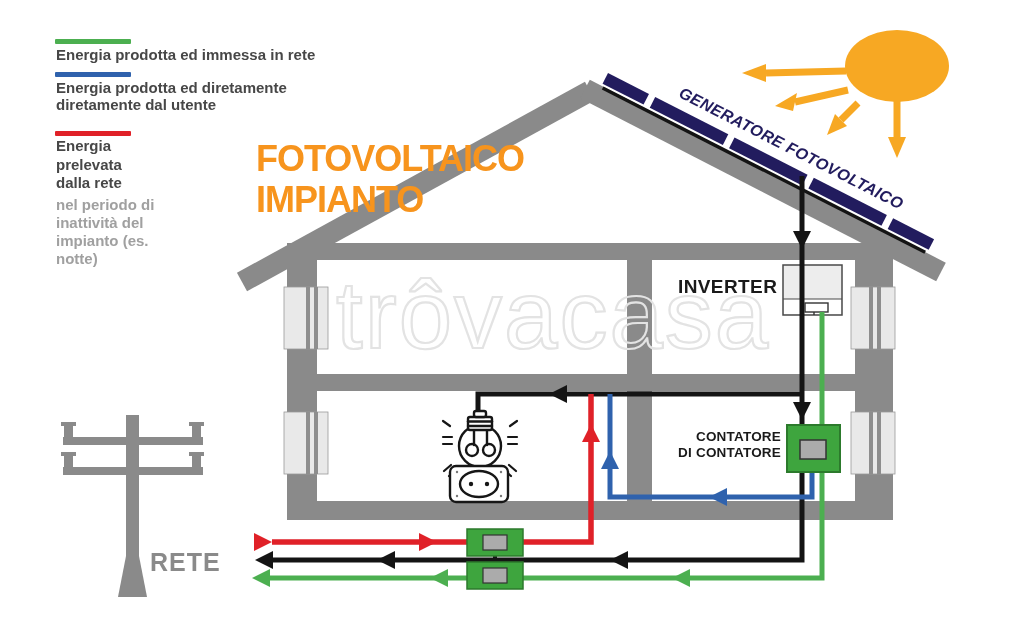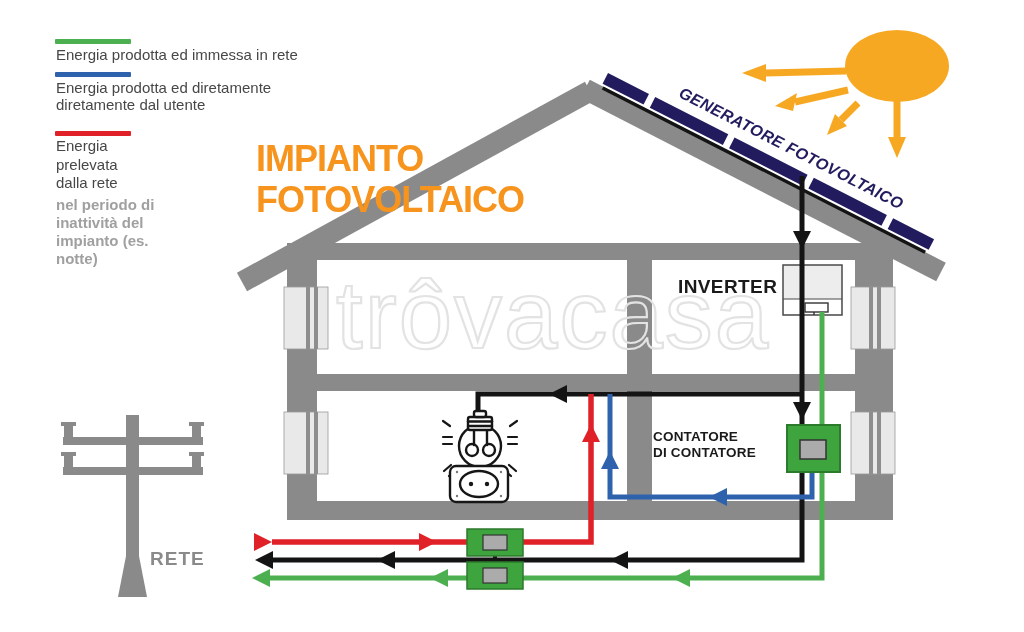--- a/index.html
+++ b/index.html
@@ -18,35 +18,35 @@
   .stroke-red{stroke:var(--red);}
   .fill-green{fill:var(--green);}
   .stroke-green{stroke:var(--green);}
   .fill-blue{fill:var(--blue);}
   .stroke-blue{stroke:var(--blue);}
   .meterbox{fill:var(--meter-green);stroke:var(--meter-green-border);}
   .legend-swatch{position:absolute;left:55px;width:76px;height:5px;border-radius:1px;}
   .sw-green{background:var(--green);}
   .sw-blue{background:var(--blue);}
   .sw-red{background:var(--red);}
-  .legend-label{position:absolute;left:56px;color:var(--text-dark);font-weight:normal;
+  .legend-label{position:absolute;left:56px;color:var(--text-dark);font-weight:bold;
                 font-size:15px;line-height:17px;}
   .legend-sub{position:absolute;left:56px;color:var(--text-gray);font-weight:bold;
               font-size:15px;line-height:18px;}
   #title{position:absolute;left:256px;top:138px;color:var(--orange);font-weight:800;
          font-size:36px;line-height:41px;letter-spacing:-1px;}
   #generator-label{position:absolute;left:684px;top:84px;color:var(--navy);
          font-weight:bold;font-style:italic;font-size:16px;letter-spacing:0.4px;
          transform:rotate(27deg);transform-origin:left top;white-space:nowrap;}
   #inverter-label{position:absolute;left:678px;top:276px;color:#1a1a1a;font-weight:bold;
          font-size:19px;letter-spacing:0.4px;}
-  #meter-label{position:absolute;left:653px;top:429px;width:128px;text-align:left;
+  #meter-label{position:absolute;left:653px;top:429px;width:128px;text-align:right;
          color:#1a1a1a;font-weight:bold;font-size:13.5px;line-height:15.5px;letter-spacing:0.2px;}
   #grid-label{position:absolute;left:150px;top:548px;color:var(--wall);font-weight:bold;
-         font-size:19px;letter-spacing:1px;}
+         font-size:25px;letter-spacing:1px;}
   #watermark-text{font-size:96px;letter-spacing:2px;fill:none;stroke:var(--watermark);
          stroke-width:2.2px;font-family:"Liberation Sans",sans-serif;}
 </style>
 </head>
 <body>
 
 <div id="stage">
 
   <svg width="1024" height="632" viewBox="0 0 1024 632">
 
@@ -222,22 +222,22 @@
 
     <div class="legend-swatch sw-blue" style="top:72px"></div>
     <div class="legend-label" style="top:79px;width:245px">Energia prodotta ed diretamente diretamente dal utente</div>
 
     <div class="legend-swatch sw-red" style="top:131px"></div>
     <div class="legend-label" style="top:137px;width:95px;line-height:18.5px">Energia prelevata dalla rete</div>
     <div class="legend-sub" style="top:196px;width:100px">nel periodo di inattività del impianto (es. notte)</div>
   </div>
 
   <div id="title">
+    <div>FOTOVOLTAICO</div>
     <div>IMPIANTO</div>
-    <div>FOTOVOLTAICO</div>
   </div>
 
   <div id="generator-label">GENERATORE FOTOVOLTAICO</div>
   <div id="inverter-label">INVERTER</div>
   <div id="meter-label">
     <div>CONTATORE</div>
     <div>DI CONTATORE</div>
   </div>
   <div id="grid-label">RETE</div>
 

